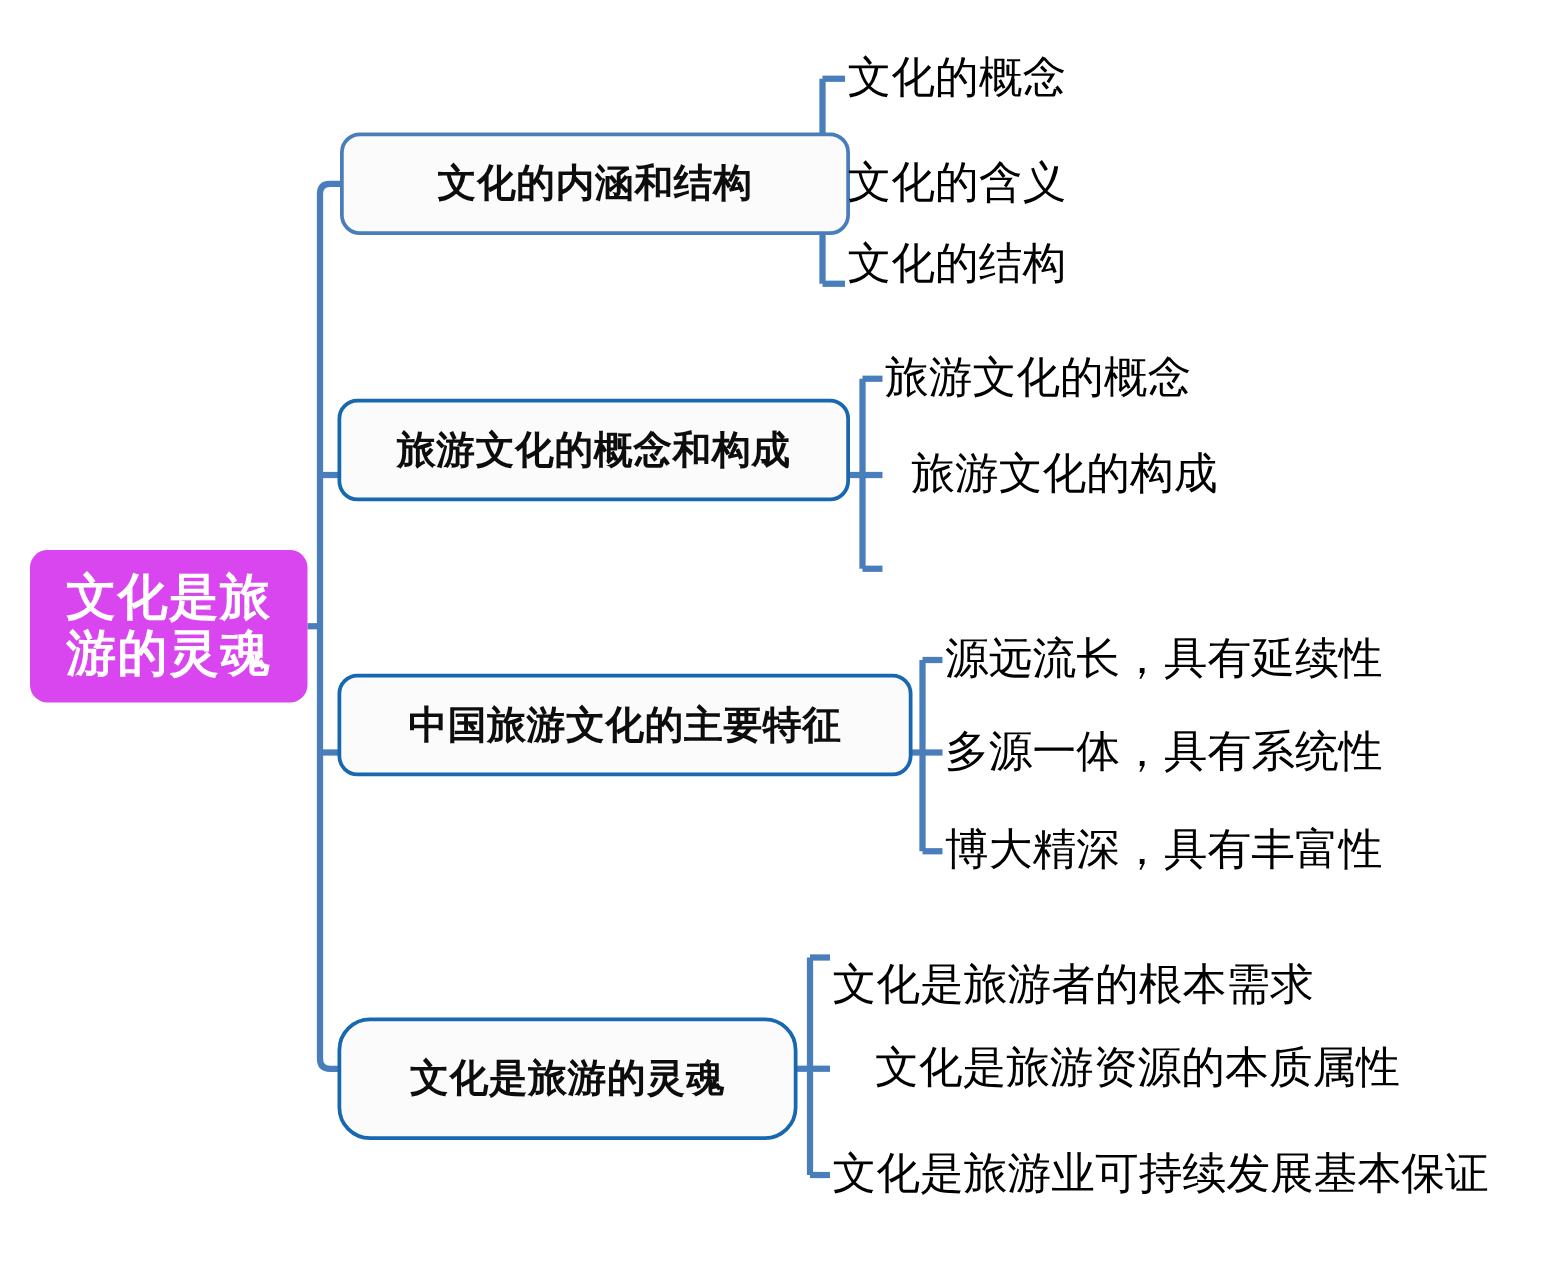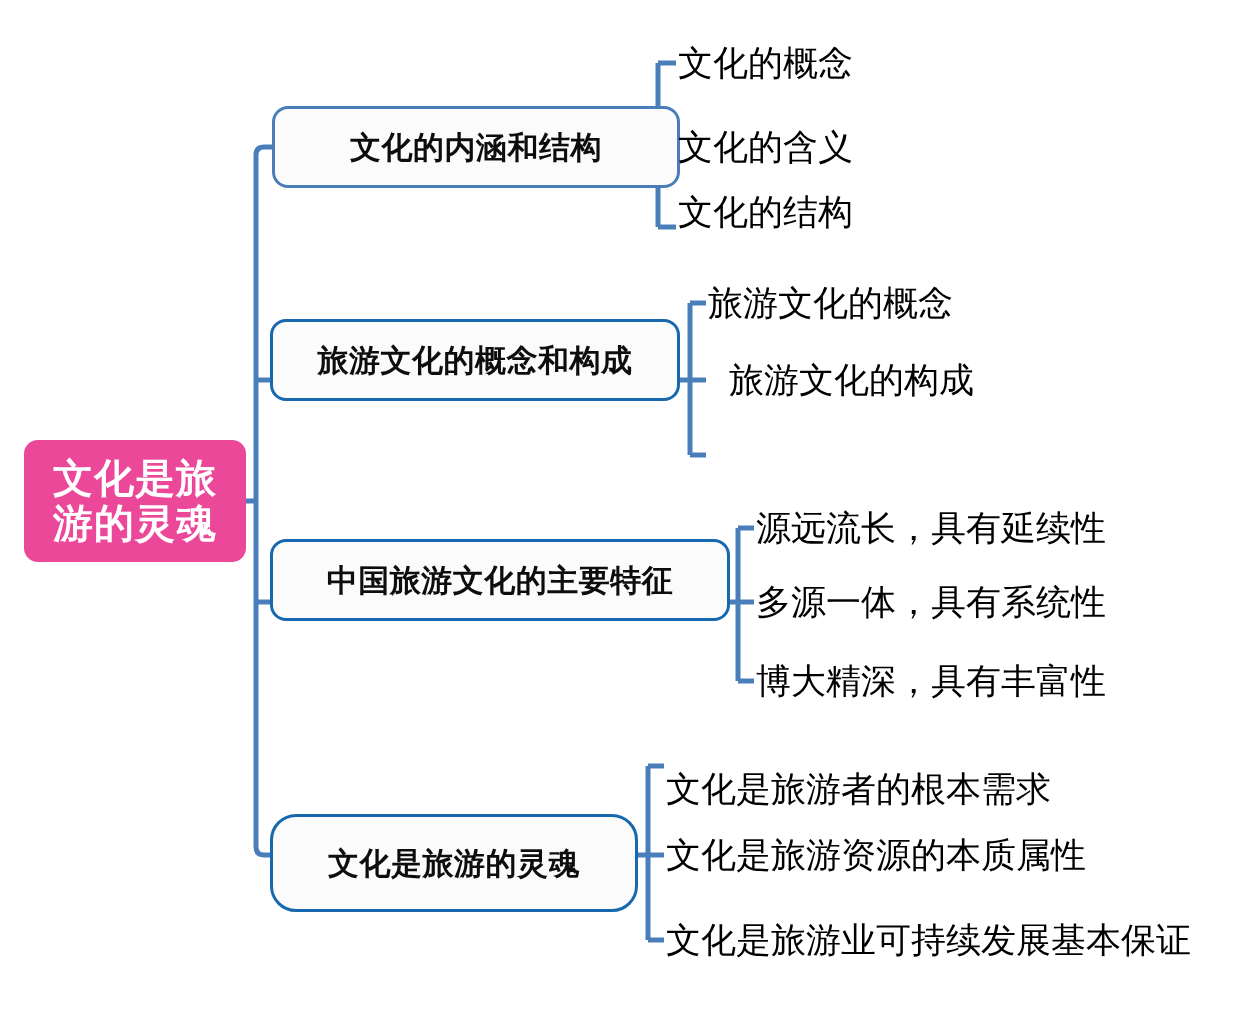--- a/index.html
+++ b/index.html
@@ -27,21 +27,21 @@
     height: 1016px;
     pointer-events: none;
   }
   
   .root-node {
     position: absolute;
     left: 24px;
     top: 440px;
     width: 222px;
     height: 122px;
-    background: #ec4899;
+    background: #d946ef;
     border-radius: 14px;
     display: flex;
     align-items: center;
     justify-content: center;
     box-sizing: border-box;
   }
   .root-label {
     color: #ffffff;
     font-family: "DejaVu Sans", "Liberation Sans", sans-serif;
     font-weight: bold;
@@ -149,16 +149,16 @@
     <span class="branch-label">中国旅游文化的主要特征</span>
   </div>
   <div class="leaf-label" style="left:756px; top:528px;">源远流长，具有延续性</div>
   <div class="leaf-label" style="left:756px; top:602px;text-align:right;">多源一体，具有系统性</div>
   <div class="leaf-label" style="left:756px; top:681px;">博大精深，具有丰富性</div>
 
   <div class="branch-node strong" style="left:270px; top:814px; width:368px; height:98px;border-radius:26px;">
     <span class="branch-label">文化是旅游的灵魂</span>
   </div>
   <div class="leaf-label" style="left:666px; top:789px;">文化是旅游者的根本需求</div>
-  <div class="leaf-label" style="left:666px; top:855px;text-align:right;">文化是旅游资源的本质属性</div>
+  <div class="leaf-label" style="left:700px; top:855px;text-align:right;">文化是旅游资源的本质属性</div>
   <div class="leaf-label" style="left:666px; top:940px;">文化是旅游业可持续发展基本保证</div>
 
 </div>
 
 </body></html>

